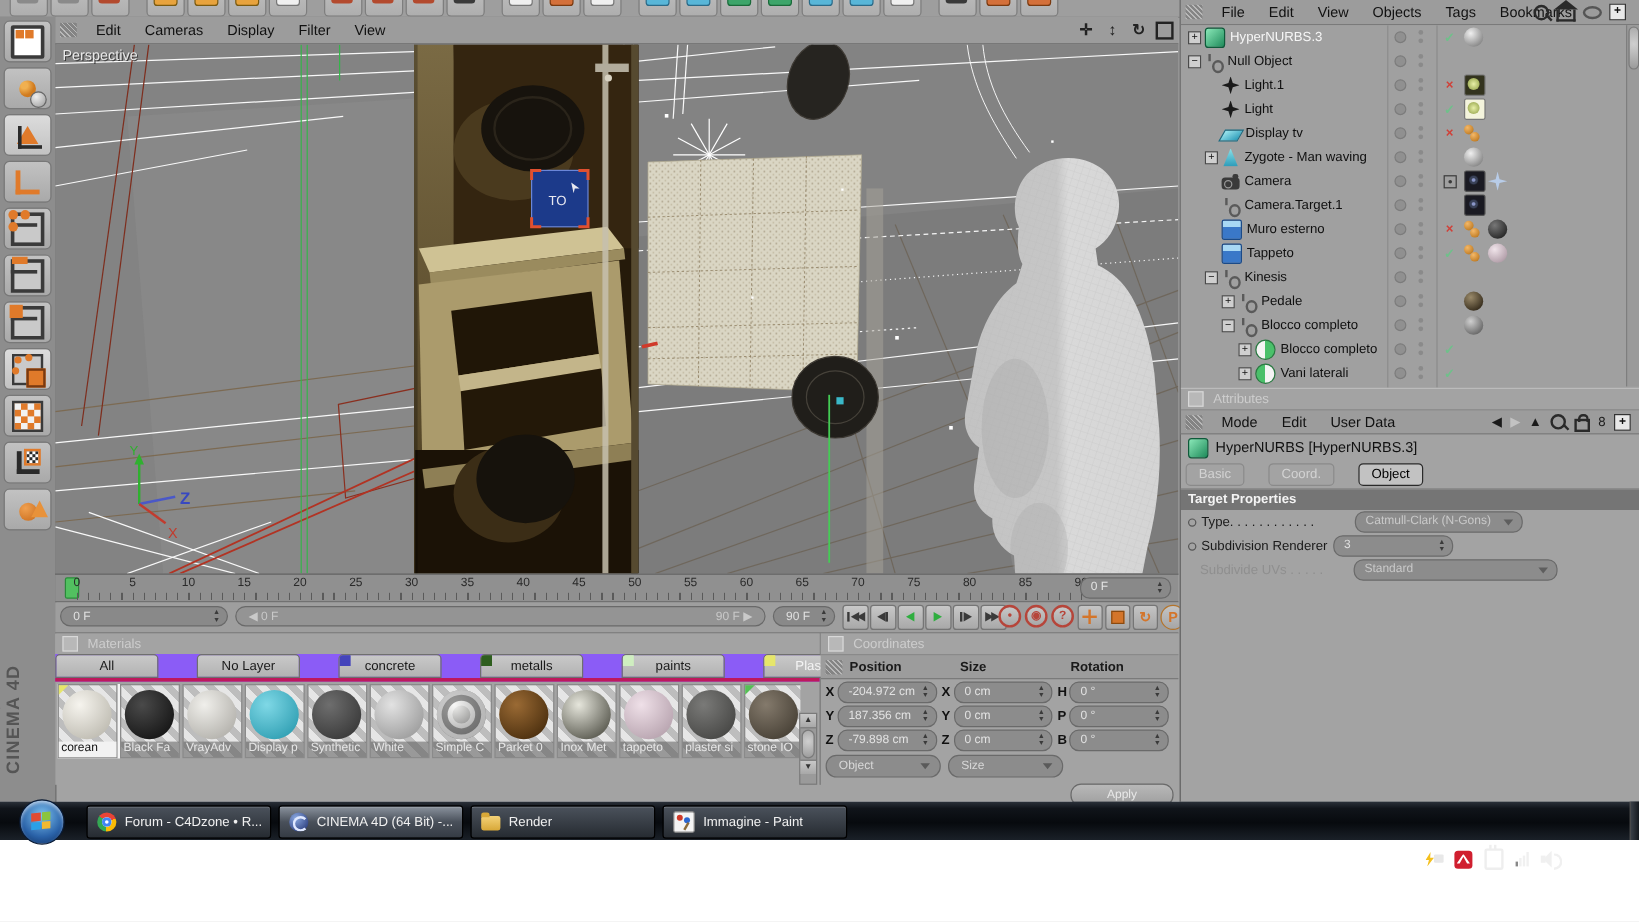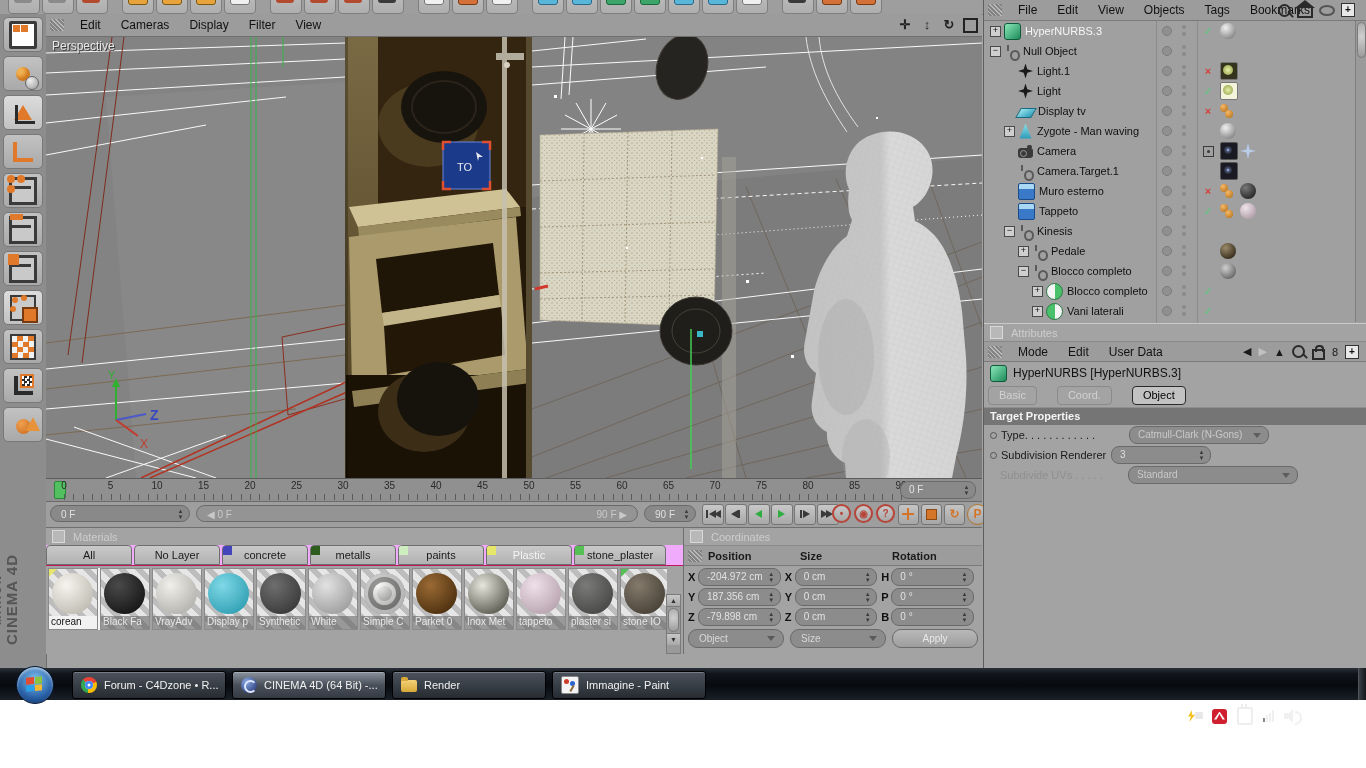--- a/index.html
+++ b/index.html
@@ -93,21 +93,21 @@
   .ic-snap{color:#3a3a3a;} 
   .ic-page::before{content:"";position:absolute;left:4px;top:3px;width:9px;height:12px;background:#f2f2f2;border:1px solid #666;}
   .ic-page::after{content:"";position:absolute;right:1px;bottom:1px;width:0;height:0;border-left:6px solid transparent;border-bottom:6px solid #4a4a4a;}
 
   
   #bottom-panels{position:relative;height:126px;display:flex;}
   #materials{position:relative;width:637px;height:126px;background:#a3a3a3;border-right:1px solid #6f6f6f;}
   .panel-title{height:17px;display:flex;align-items:center;font-size:11px;color:#cdcdcd;background:#a3a3a3;}
   .cb{width:11px;height:11px;border:1px solid #d8d8d8;background:#b8b8b8;margin:0 8px 0 6px;flex:none;}
   .p-menubar{height:19px;background:#9c9c9c;border-top:1px solid #8a8a8a;border-bottom:1px solid #7a7a7a;display:flex;align-items:center;font-size:11px;color:#111;}
-  #mat-tabs{height:20px;display:flex;background:#f0abfc;border-bottom:1px solid #be185d;}
+  #mat-tabs{height:20px;display:flex;background:#8b5cf6;border-bottom:3px solid #be185d;gap:30px;}
   .mtab{position:relative;min-width:60px;padding:0 12px;background:linear-gradient(#c9c9c9,#b2b2b2);border:1px solid #6f6f6f;border-radius:4px 4px 0 0;margin-right:2px;font-size:11px;color:#1a1a1a;line-height:19px;text-align:center;overflow:hidden;}
   .mtab.sel{color:#f4f4f4;}
   .mtab .corner{position:absolute;left:0;top:0;width:0;height:0;border-top:9px solid transparent;border-left:9px solid transparent;}
   #mat-list{position:relative;height:62px;margin:2px 16px 0 2px;display:flex;gap:2px;overflow:hidden;}
   .mat-tile{position:relative;width:48px;height:60px;background:repeating-linear-gradient(45deg,#e6e6e6 0 6px,#bdbdbd 6px 12px);border:1px solid #8a8a8a;flex:none;}
   .mat-tile.sel{outline:2px solid #f4f4f4;}
   .mat-sphere{position:absolute;left:3px;top:4px;width:41px;height:41px;border-radius:50%;}
   .mat-name{position:absolute;left:0;bottom:0;right:0;height:13px;font-size:10px;color:#e6e6e6;background:rgba(90,90,90,.55);padding-left:2px;white-space:nowrap;overflow:hidden;}
   .mat-tile.sel .mat-name{background:#f2f2f2;color:#111;}
   .mat-corner{position:absolute;left:0;top:0;width:0;height:0;border-bottom:8px solid transparent;border-right:8px solid transparent;}
@@ -120,21 +120,21 @@
   
   #coords{position:relative;width:298px;height:126px;background:#a3a3a3;}
   #coord-head{display:flex;font-size:11px;font-weight:bold;color:#1a1a1a;}
   #coord-head span{width:92px;}
   .c-row{display:flex;align-items:center;height:19px;margin:1px 4px 1px 4px;font-size:11px;color:#111;}
   .c-ax{width:10px;font-weight:bold;}
   .c-field{position:relative;flex:1;height:16px;background:#8c8c8c;border:1px solid #6a6a6a;border-radius:8px;color:#e2e2e2;font-size:10px;line-height:16px;padding-left:8px;margin-right:4px;}
   #coord-foot{display:flex;margin:3px 4px;gap:6px;}
   .c-drop{position:relative;flex:1;height:17px;background:#8c8c8c;border:1px solid #6a6a6a;border-radius:9px;color:#d8d8d8;font-size:10px;line-height:17px;padding-left:10px;}
   .c-drop .dar{position:absolute;right:8px;top:6px;width:0;height:0;border-left:4px solid transparent;border-right:4px solid transparent;border-top:5px solid #5a5a5a;}
-  .c-apply{flex:1;height:17px;background:linear-gradient(#b8b8b8,#9e9e9e);border:1px solid #6a6a6a;border-radius:9px;color:#e8e8e8;font-size:10px;line-height:17px;text-align:center;}
+  .c-apply{flex:1;height:17px;background:linear-gradient(#b8b8b8,#9e9e9e);border:1px solid #6a6a6a;border-radius:9px;color:#e8e8e8;font-size:10px;line-height:17px;text-align:center;margin-top:24px;}
 
   
   #statusbar{position:relative;height:18px;background:#a0a0a0;border-top:1px solid #c4c4c4;display:flex;align-items:center;font-size:11px;color:#1a1a1a;}
   #prog{position:relative;width:66px;height:10px;border:1px solid #555;background:#cfcfcf;margin-right:6px;}
   #prog-fill{height:100%;background:#262a7e;}
 
   
   #right-col{position:absolute;left:983px;top:0;width:383px;height:668px;background:#a3a3a3;border-left:1px solid #5e5e5e;}
   #om-menubar{height:20px;background:#9c9c9c;border-bottom:1px solid #7a7a7a;display:flex;align-items:center;font-size:12px;color:#111;position:relative;}
   #om-icons{position:absolute;right:12px;top:2px;display:flex;gap:6px;align-items:center;}

